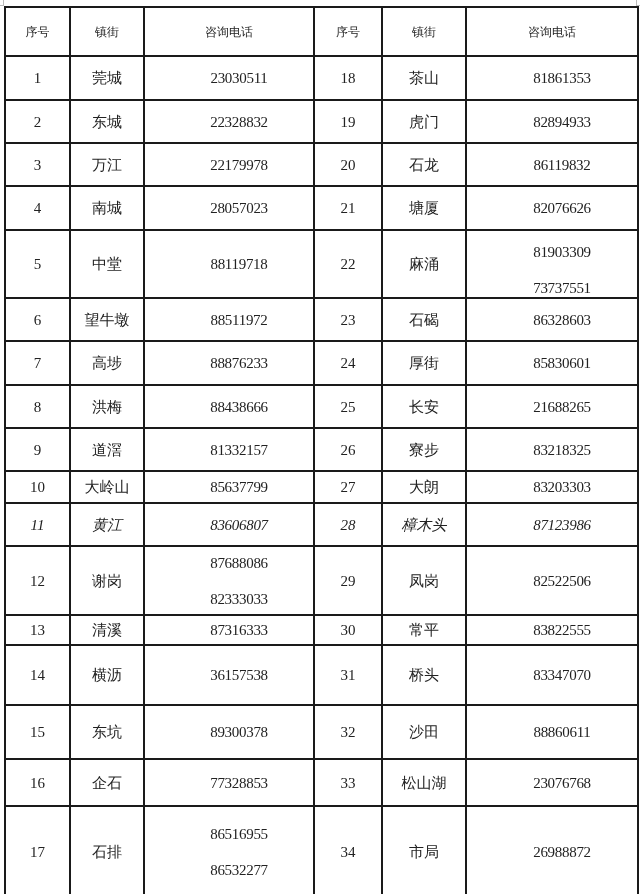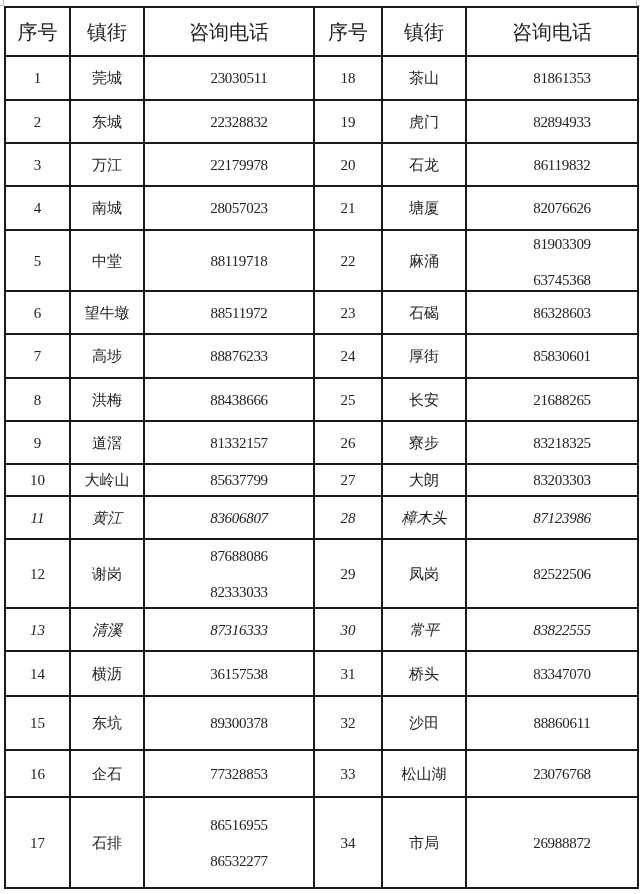--- a/index.html
+++ b/index.html
@@ -6,21 +6,21 @@
     body { width: 640px; height: 894px; position: relative; overflow: hidden;
            font-family: "DejaVu Serif", "Liberation Serif", serif; color: #222; }
     .corner-mark { position: absolute; left: 0; top: 0; width: 3px; height: 5px;
                    border-right: 1px solid #bbb; border-bottom: 1px solid #bbb; }
     .corner-mark.right { left: auto; right: 0; border-right: none; border-left: 1px solid #bbb; }
     table.contacts { position: absolute; left: 4px; top: 6px; width: 633px;
                      border-collapse: collapse; table-layout: fixed; }
     table.contacts td, table.contacts th {
       border: 2px solid #1a1a1a; text-align: center; vertical-align: middle;
       padding: 0; font-weight: normal; font-size: 15px; line-height: 18px; }
-    table.contacts th { font-size: 20px; }
+    table.contacts th { font-size: 12px; }
     .num { font-family: "Liberation Serif", "DejaVu Serif", serif; font-size: 15px; }
     .phone { font-family: "Liberation Serif", "DejaVu Serif", serif; font-size: 15px; letter-spacing: -0.3px; }
     .phone-line { display: block; margin-left: 20px; }
     .phone-line + .phone-line { margin-top: 18px; }
     .clip { overflow: hidden; }
   </style>
 </head>
 <body>
 
 <div class="corner-mark"></div>
@@ -95,23 +95,23 @@
         </td>
       </tr>
       <tr style="height: 61px;">
         <td class="num">5</td>
         <td>中堂</td>
         <td class="phone">
           <span class="phone-line">88119718</span>
         </td>
         <td class="num">22</td>
         <td>麻涌</td>
-        <td class="phone clip" style="vertical-align: top; padding-top: 4px; border-radius: 32px;">
+        <td class="phone clip" style="vertical-align: top; padding-top: 12px; border-radius: 32px;">
           <span class="phone-line">81903309</span>
-          <span class="phone-line">63745368</span>
+          <span class="phone-line">73737551</span>
         </td>
       </tr>
       <tr style="height: 43px;">
         <td class="num">6</td>
         <td>望牛墩</td>
         <td class="phone">
           <span class="phone-line">88511972</span>
         </td>
         <td class="num">23</td>
         <td>石碣</td>
@@ -185,33 +185,33 @@
         <td class="phone">
           <span class="phone-line">87688086</span>
           <span class="phone-line">82333033</span>
         </td>
         <td class="num">29</td>
         <td>凤岗</td>
         <td class="phone">
           <span class="phone-line">82522506</span>
         </td>
       </tr>
-      <tr style="height: 43px; font-style: italic;">
+      <tr style="height: 30px;">
         <td class="num">13</td>
         <td>清溪</td>
         <td class="phone">
           <span class="phone-line">87316333</span>
         </td>
         <td class="num">30</td>
         <td>常平</td>
         <td class="phone">
           <span class="phone-line">83822555</span>
         </td>
       </tr>
-      <tr style="height: 45px;">
+      <tr style="height: 60px;">
         <td class="num">14</td>
         <td>横沥</td>
         <td class="phone">
           <span class="phone-line">36157538</span>
         </td>
         <td class="num">31</td>
         <td>桥头</td>
         <td class="phone">
           <span class="phone-line">83347070</span>
         </td>

